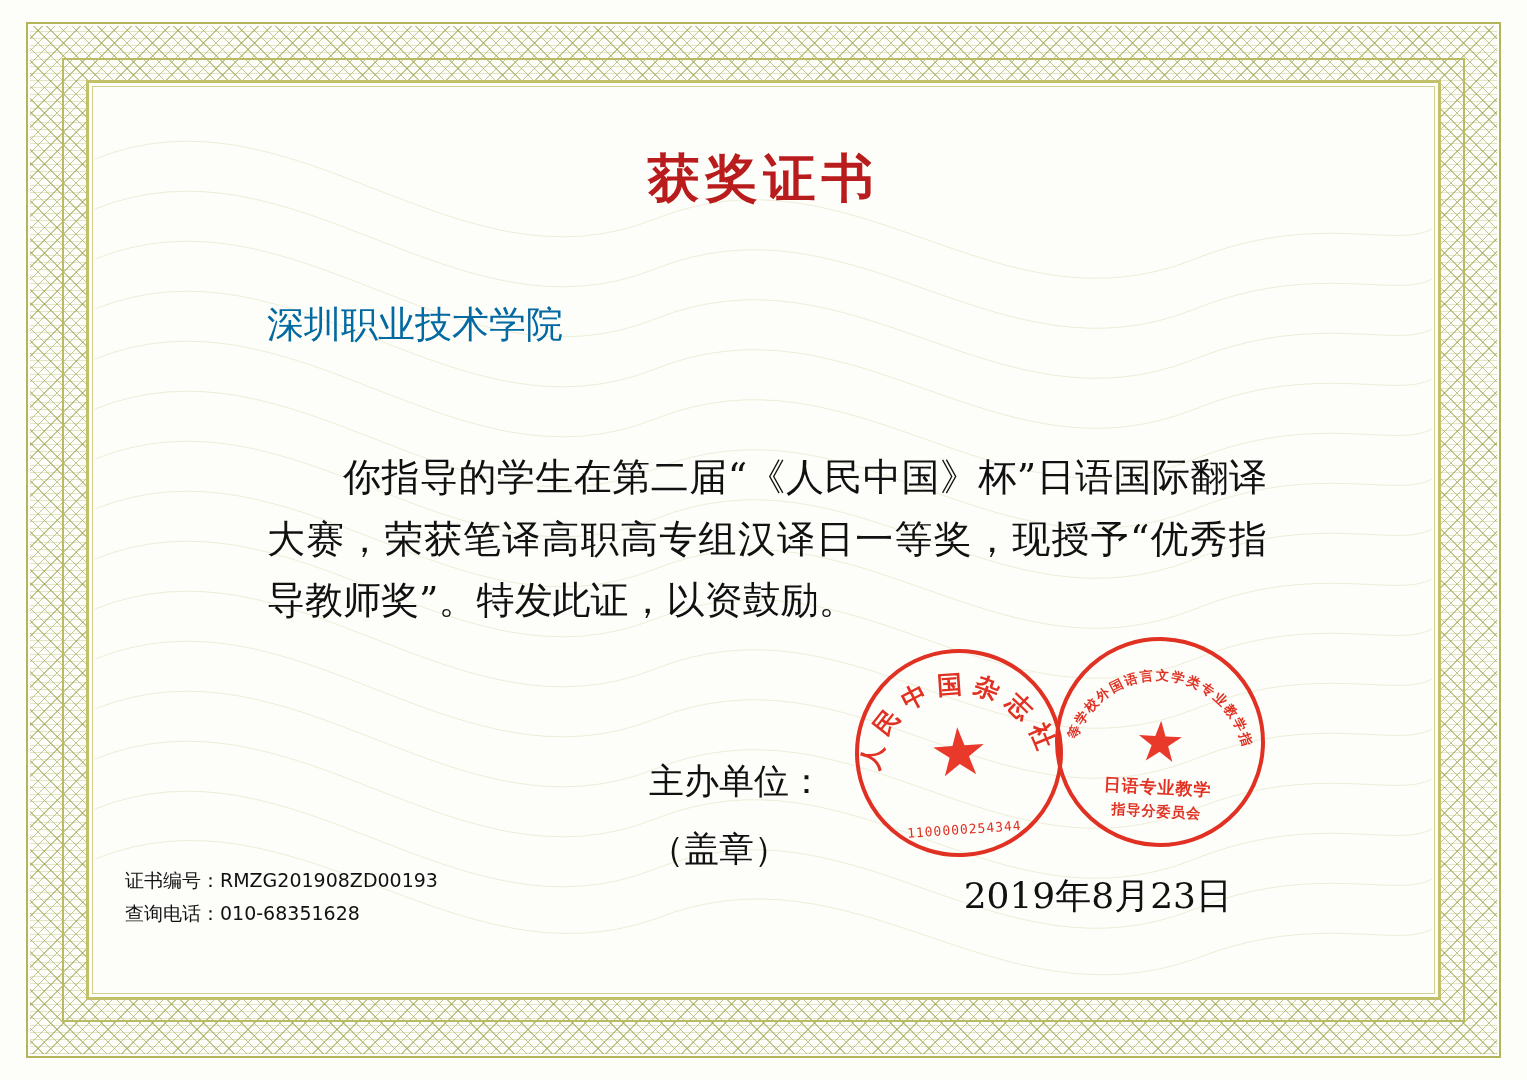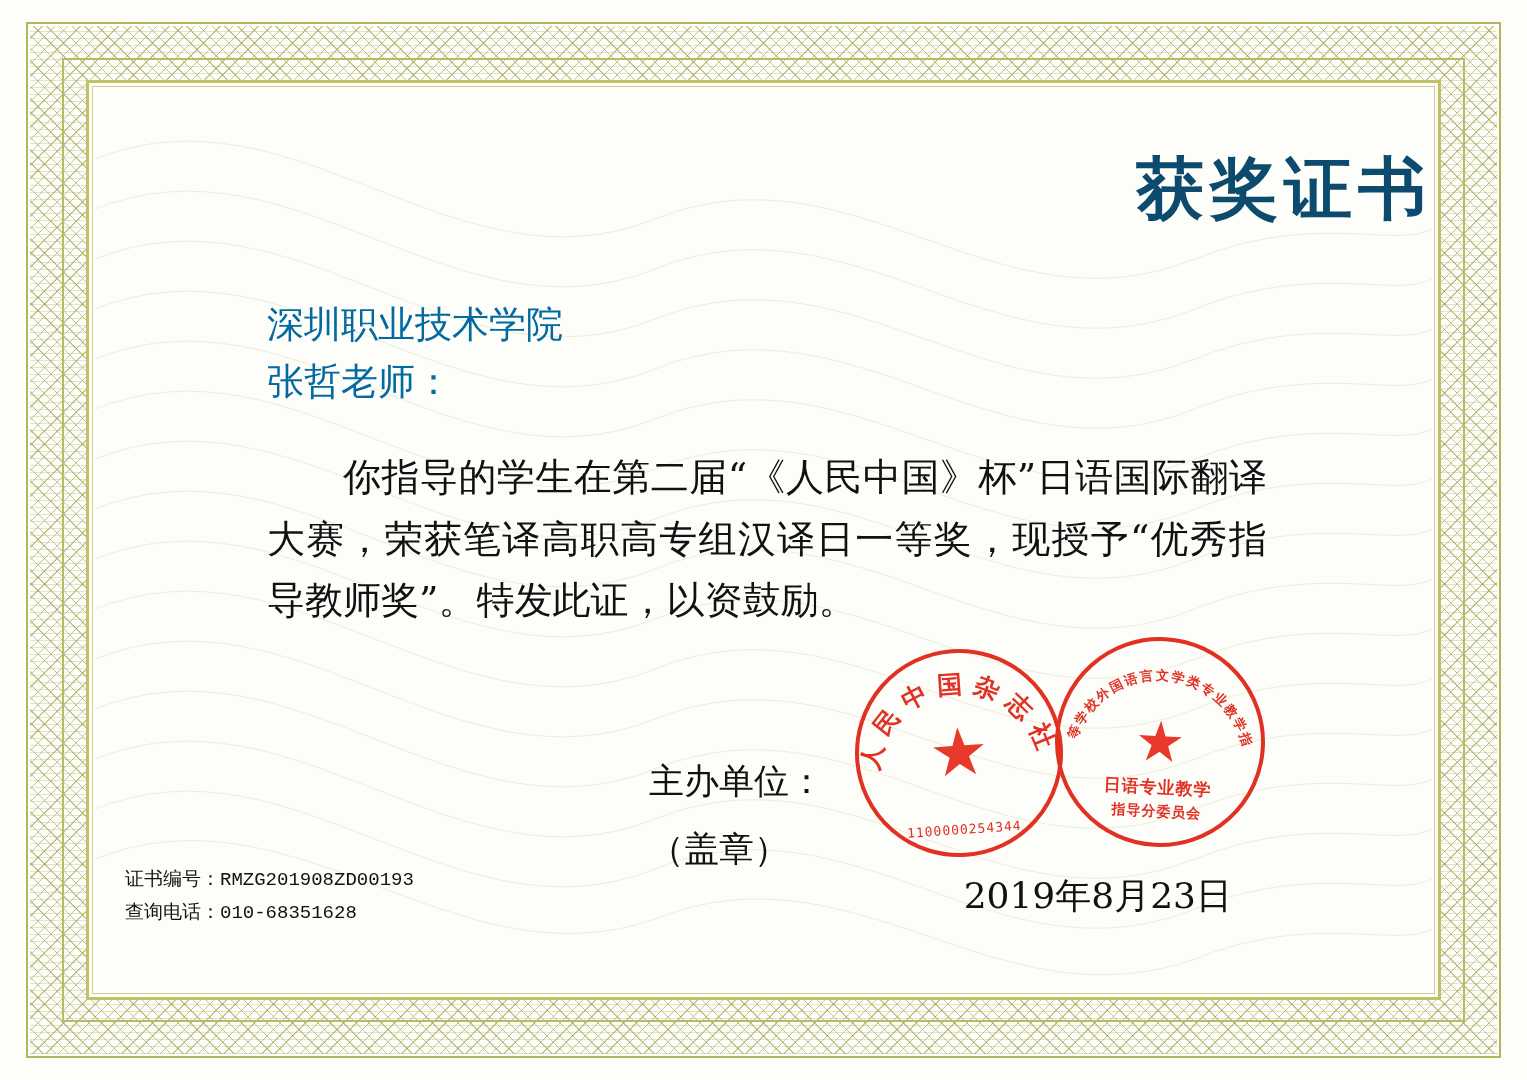--- a/index.html
+++ b/index.html
@@ -77,26 +77,26 @@
   .content {
     position: absolute;
     left: 95px; top: 89px; right: 95px; bottom: 89px;
     box-sizing: border-box;
   }
 
   .cert-title {
     position: absolute;
     top: 55px;
     left: 0; right: 0;
-    text-align: right;
+    text-align: center;
     font-family: "DejaVu Serif", serif;
     font-weight: bold;
-    font-size: 68px;
+    font-size: 52px;
     letter-spacing: 6px;
-    color: #0c4a6e;
+    color: #b91c1c;
   }
 
   .recipient {
     position: absolute;
     left: 172px;
     top: 207px;
     font-family: "DejaVu Serif", serif;
     font-size: 37px;
     color: #0369a1;
     line-height: 1.55;
@@ -140,21 +140,21 @@
 
   .footer-left {
     position: absolute;
     left: 30px;
     bottom: 62px;
     font-family: "DejaVu Sans", sans-serif;
     font-size: 19px;
     color: #111;
     line-height: 1.7;
   }
-  .footer-left .row { white-space: nowrap; font-family: Liberation Mono, monospace; }
+  .footer-left .row { white-space: nowrap; }
 
   
   .seal {
     position: absolute;
     border-radius: 50%;
     border: 4px solid #e03123;
     box-sizing: border-box;
     color: #e03123;
   }
   .seal-left {
@@ -239,21 +239,20 @@
       </g>
     </svg>
   </div>
 
   <div class="content">
 
     <div class="cert-title">获奖证书</div>
 
     <div class="recipient">
       <div>深圳职业技术学院</div>
-      <div>张哲老师：</div>
     </div>
 
     <div class="body-text">你指导的学生在第二届“《人民中国》杯”日语国际翻译大赛，荣获笔译高职高专组汉译日一等奖，现授予“优秀指导教师奖”。特发此证，以资鼓励。</div>
 
     <div class="organizer">
       <div>主办单位：</div>
       <div class="seal-line">（盖章）</div>
     </div>
 
     <div class="seal seal-left">

